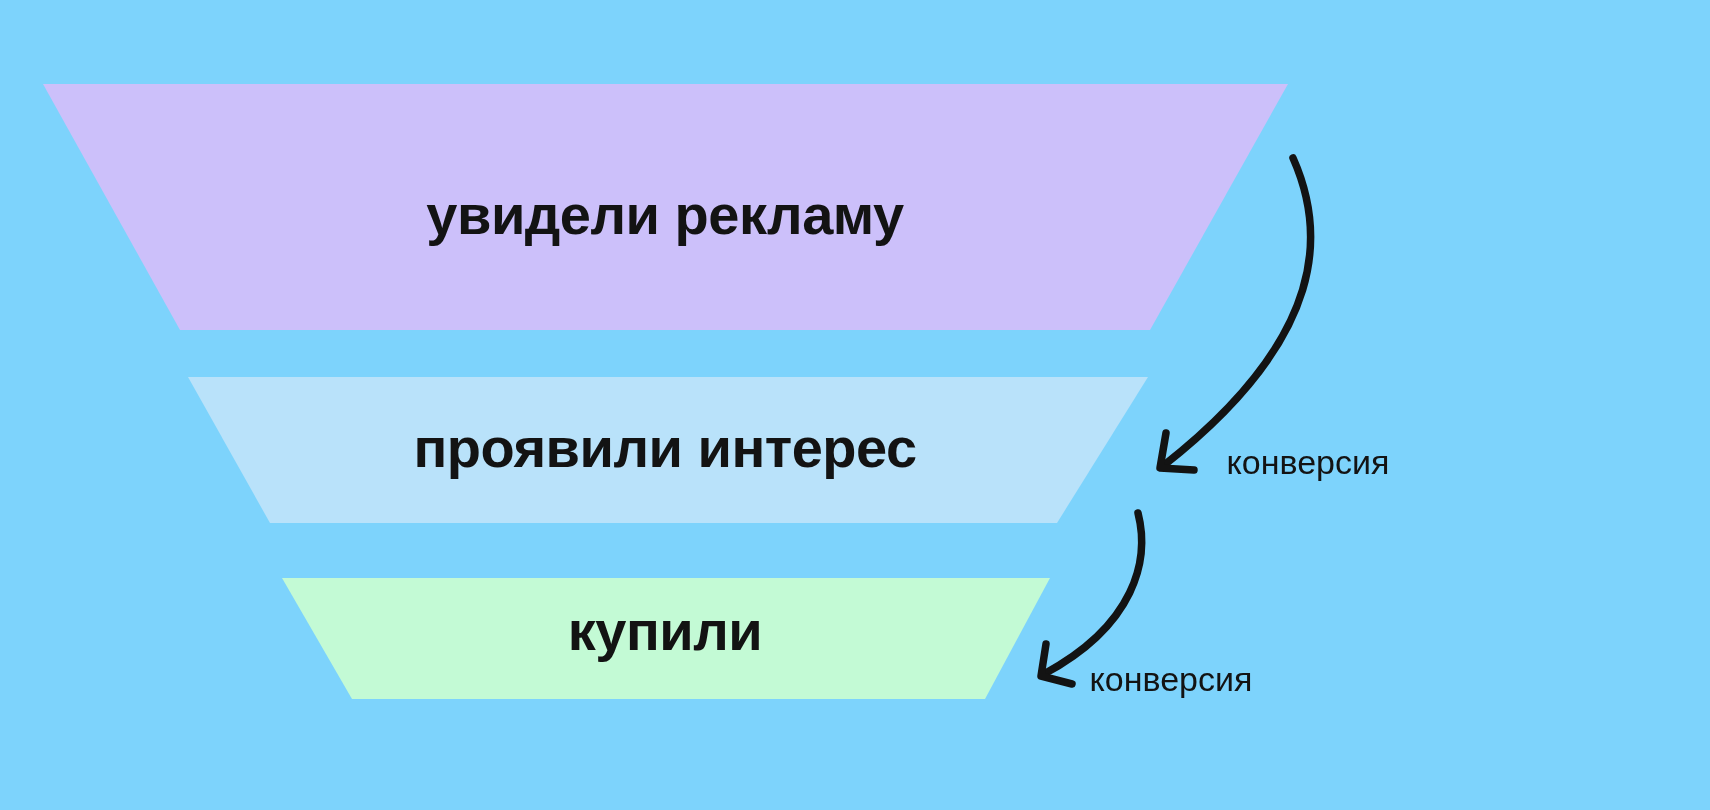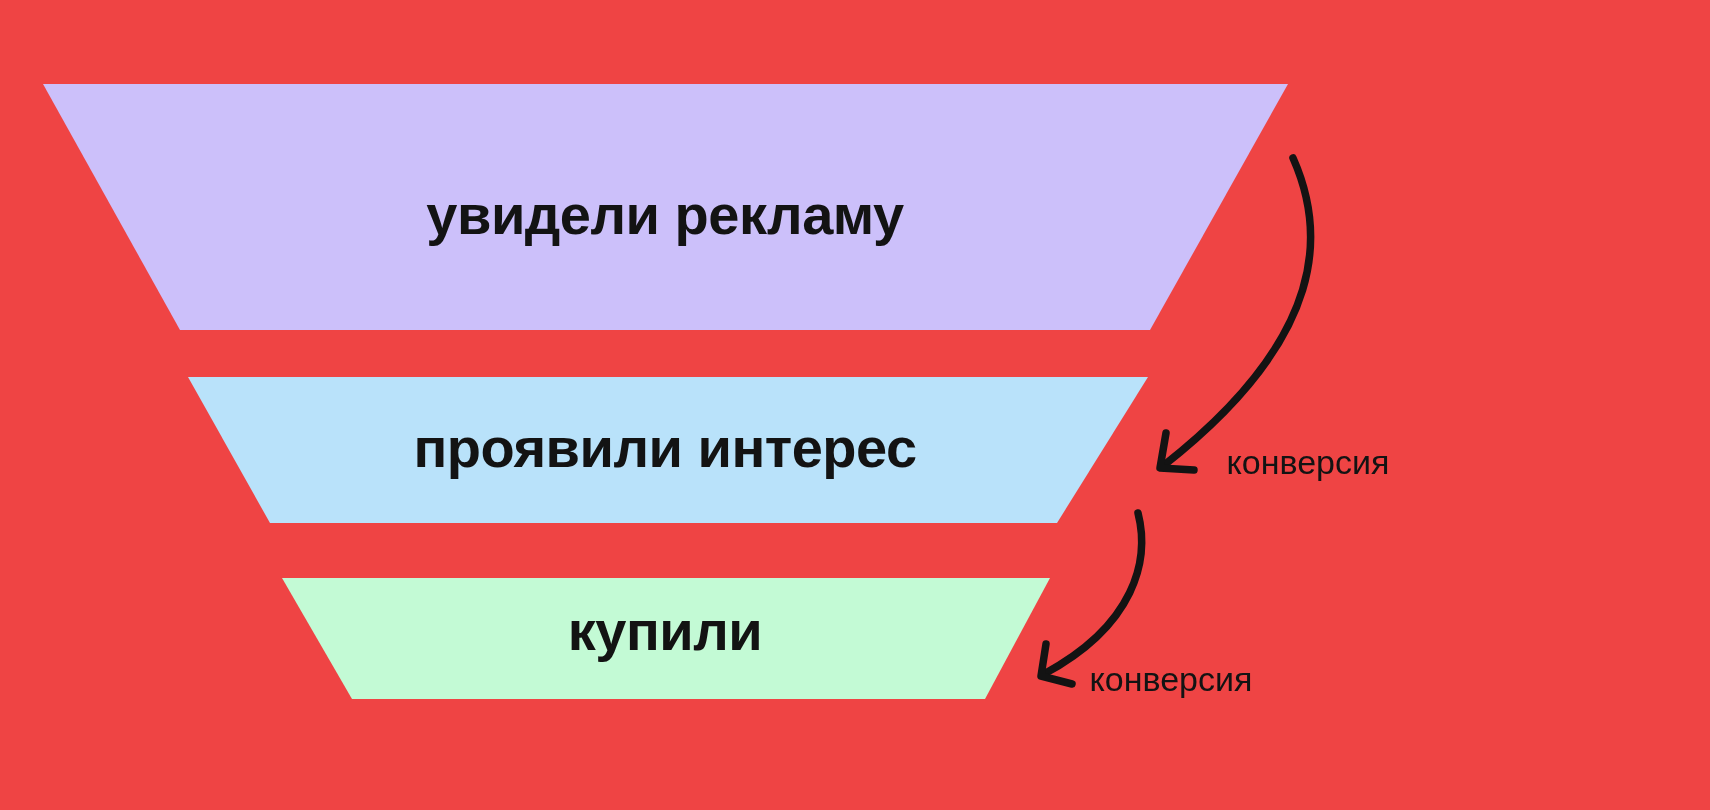--- a/index.html
+++ b/index.html
@@ -4,21 +4,21 @@
 <style>
   html, body {
     margin: 0;
     padding: 0;
     background: #ffffff;
   }
   .canvas {
     position: relative;
     width: 1710px;
     height: 810px;
-    background: #ef4444;
+    background: #7dd3fc;
     overflow: hidden;
     font-family: "Liberation Sans", "DejaVu Sans", sans-serif;
   }
   svg { display: block; }
   .stage-label {
     font-family: "Liberation Sans", "DejaVu Sans", sans-serif;
     font-weight: 700;
     font-size: 56px;
     letter-spacing: -0.5px;
   }

